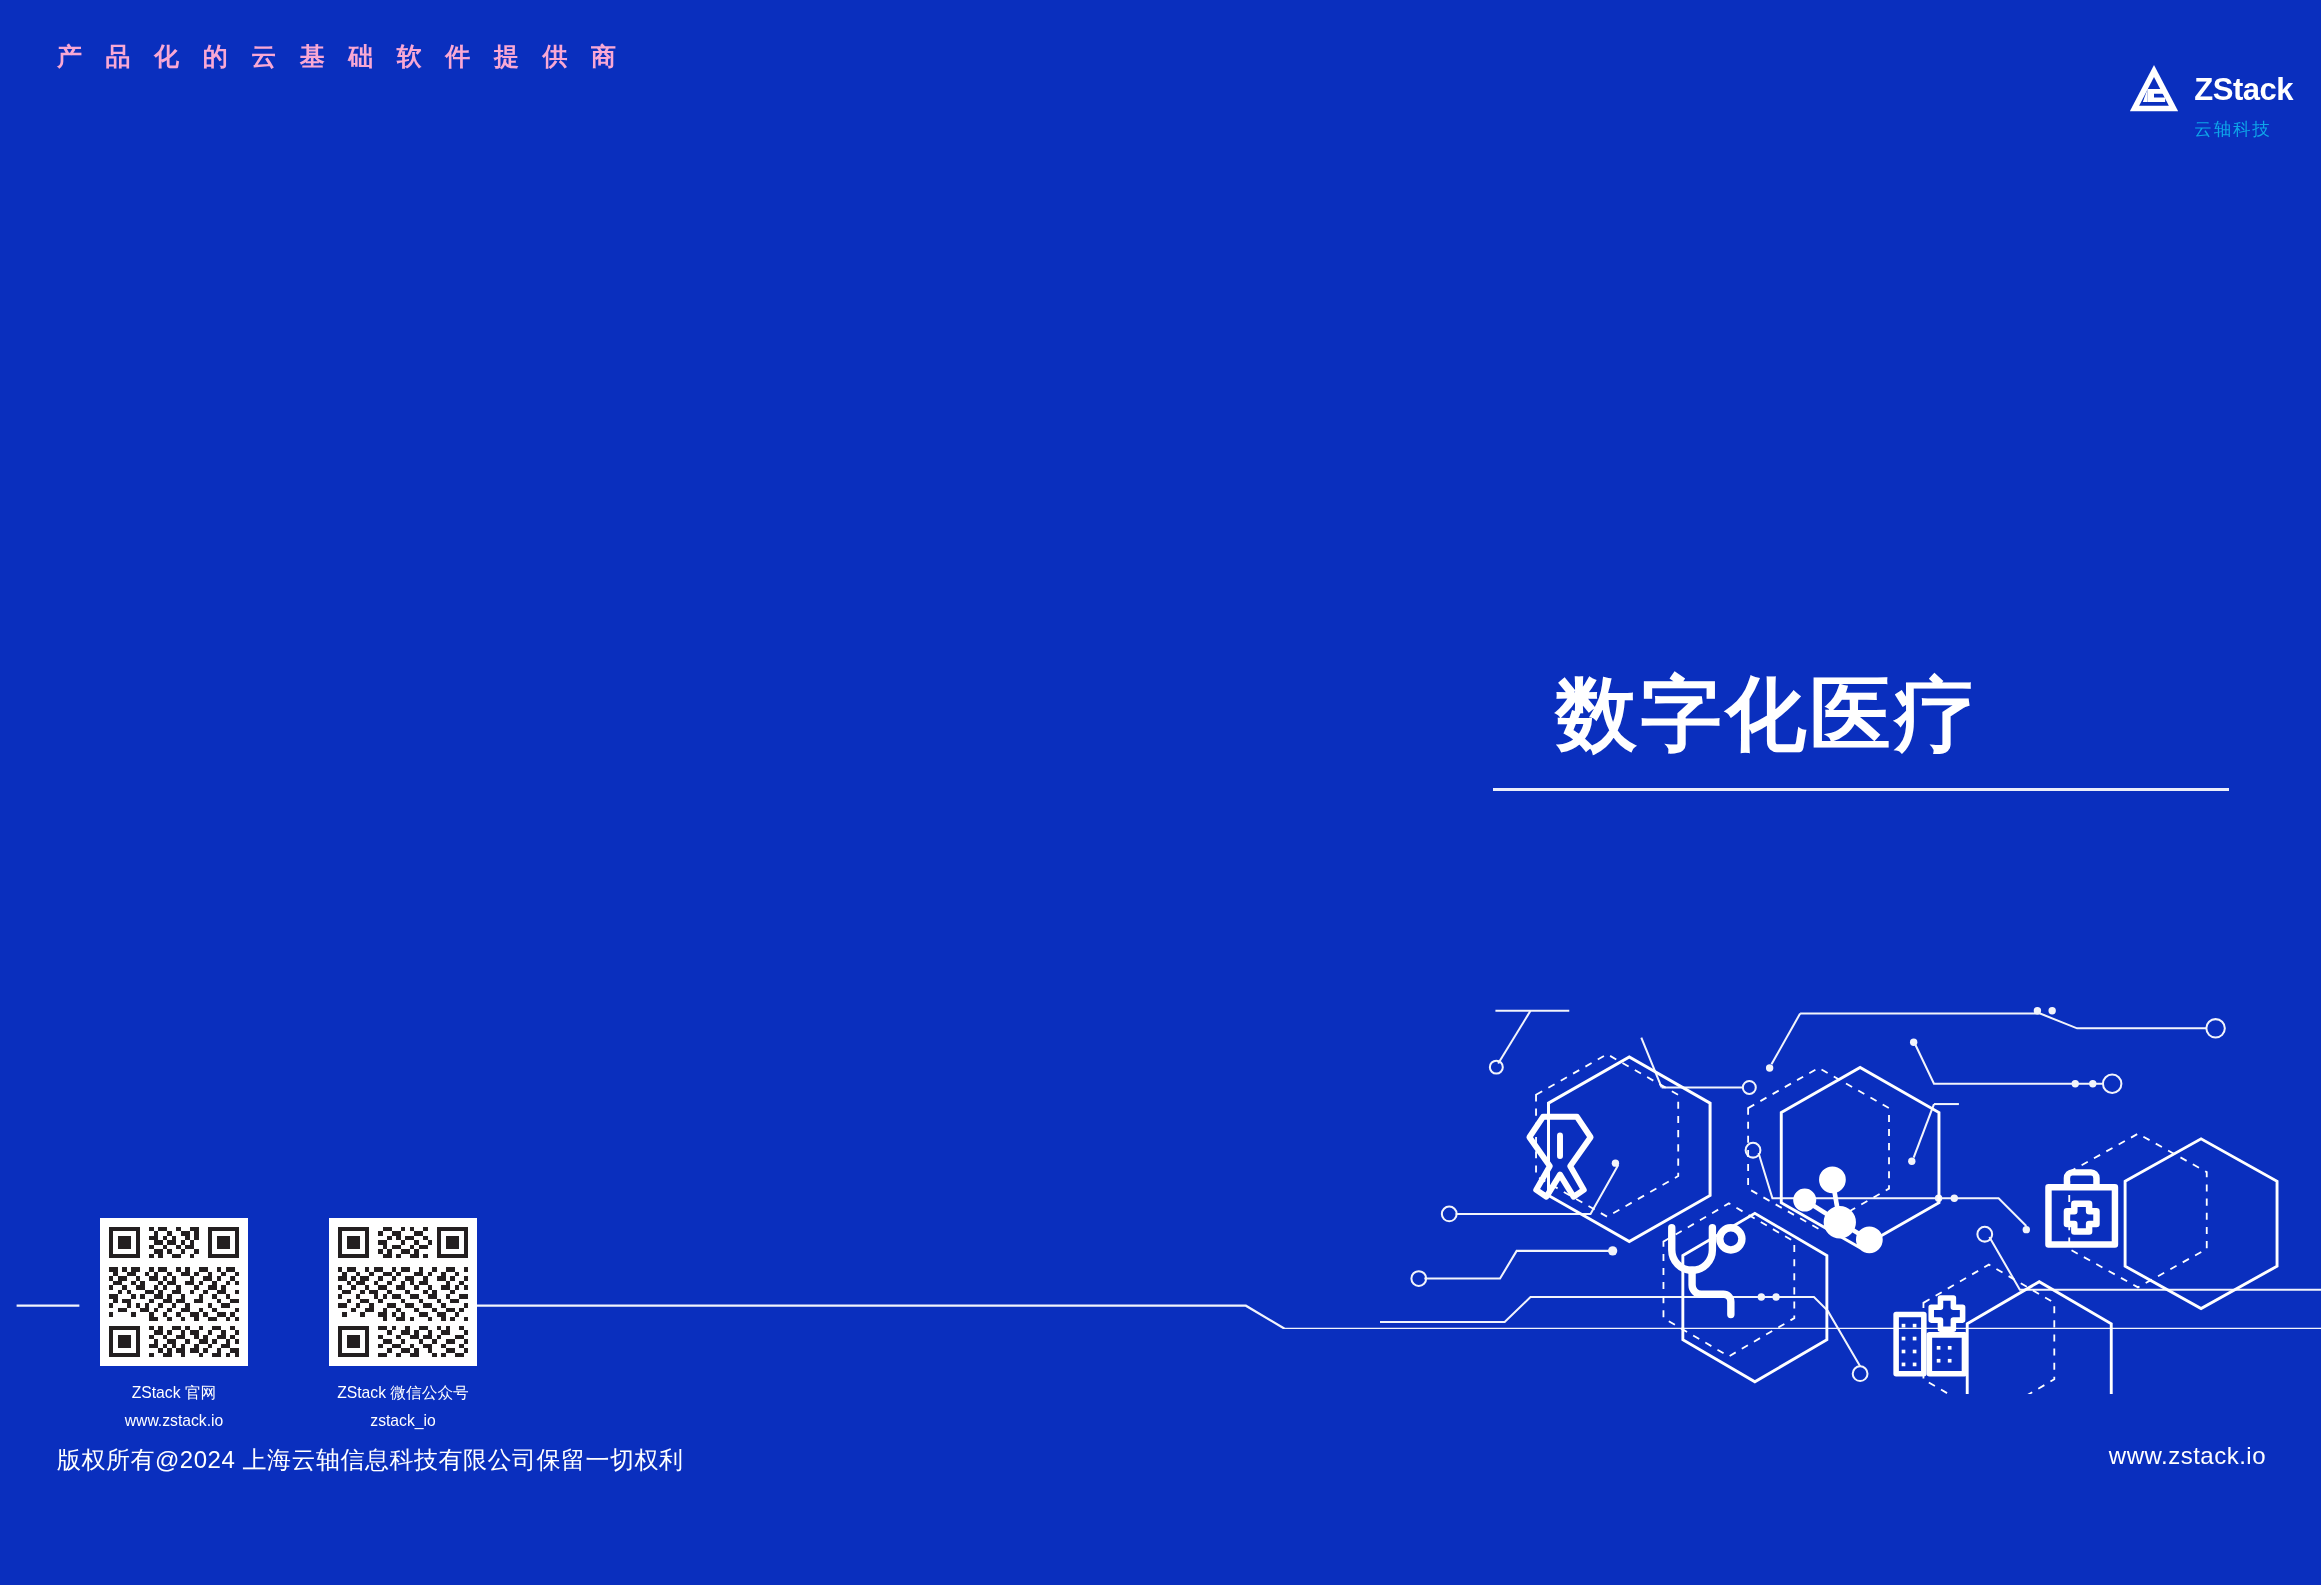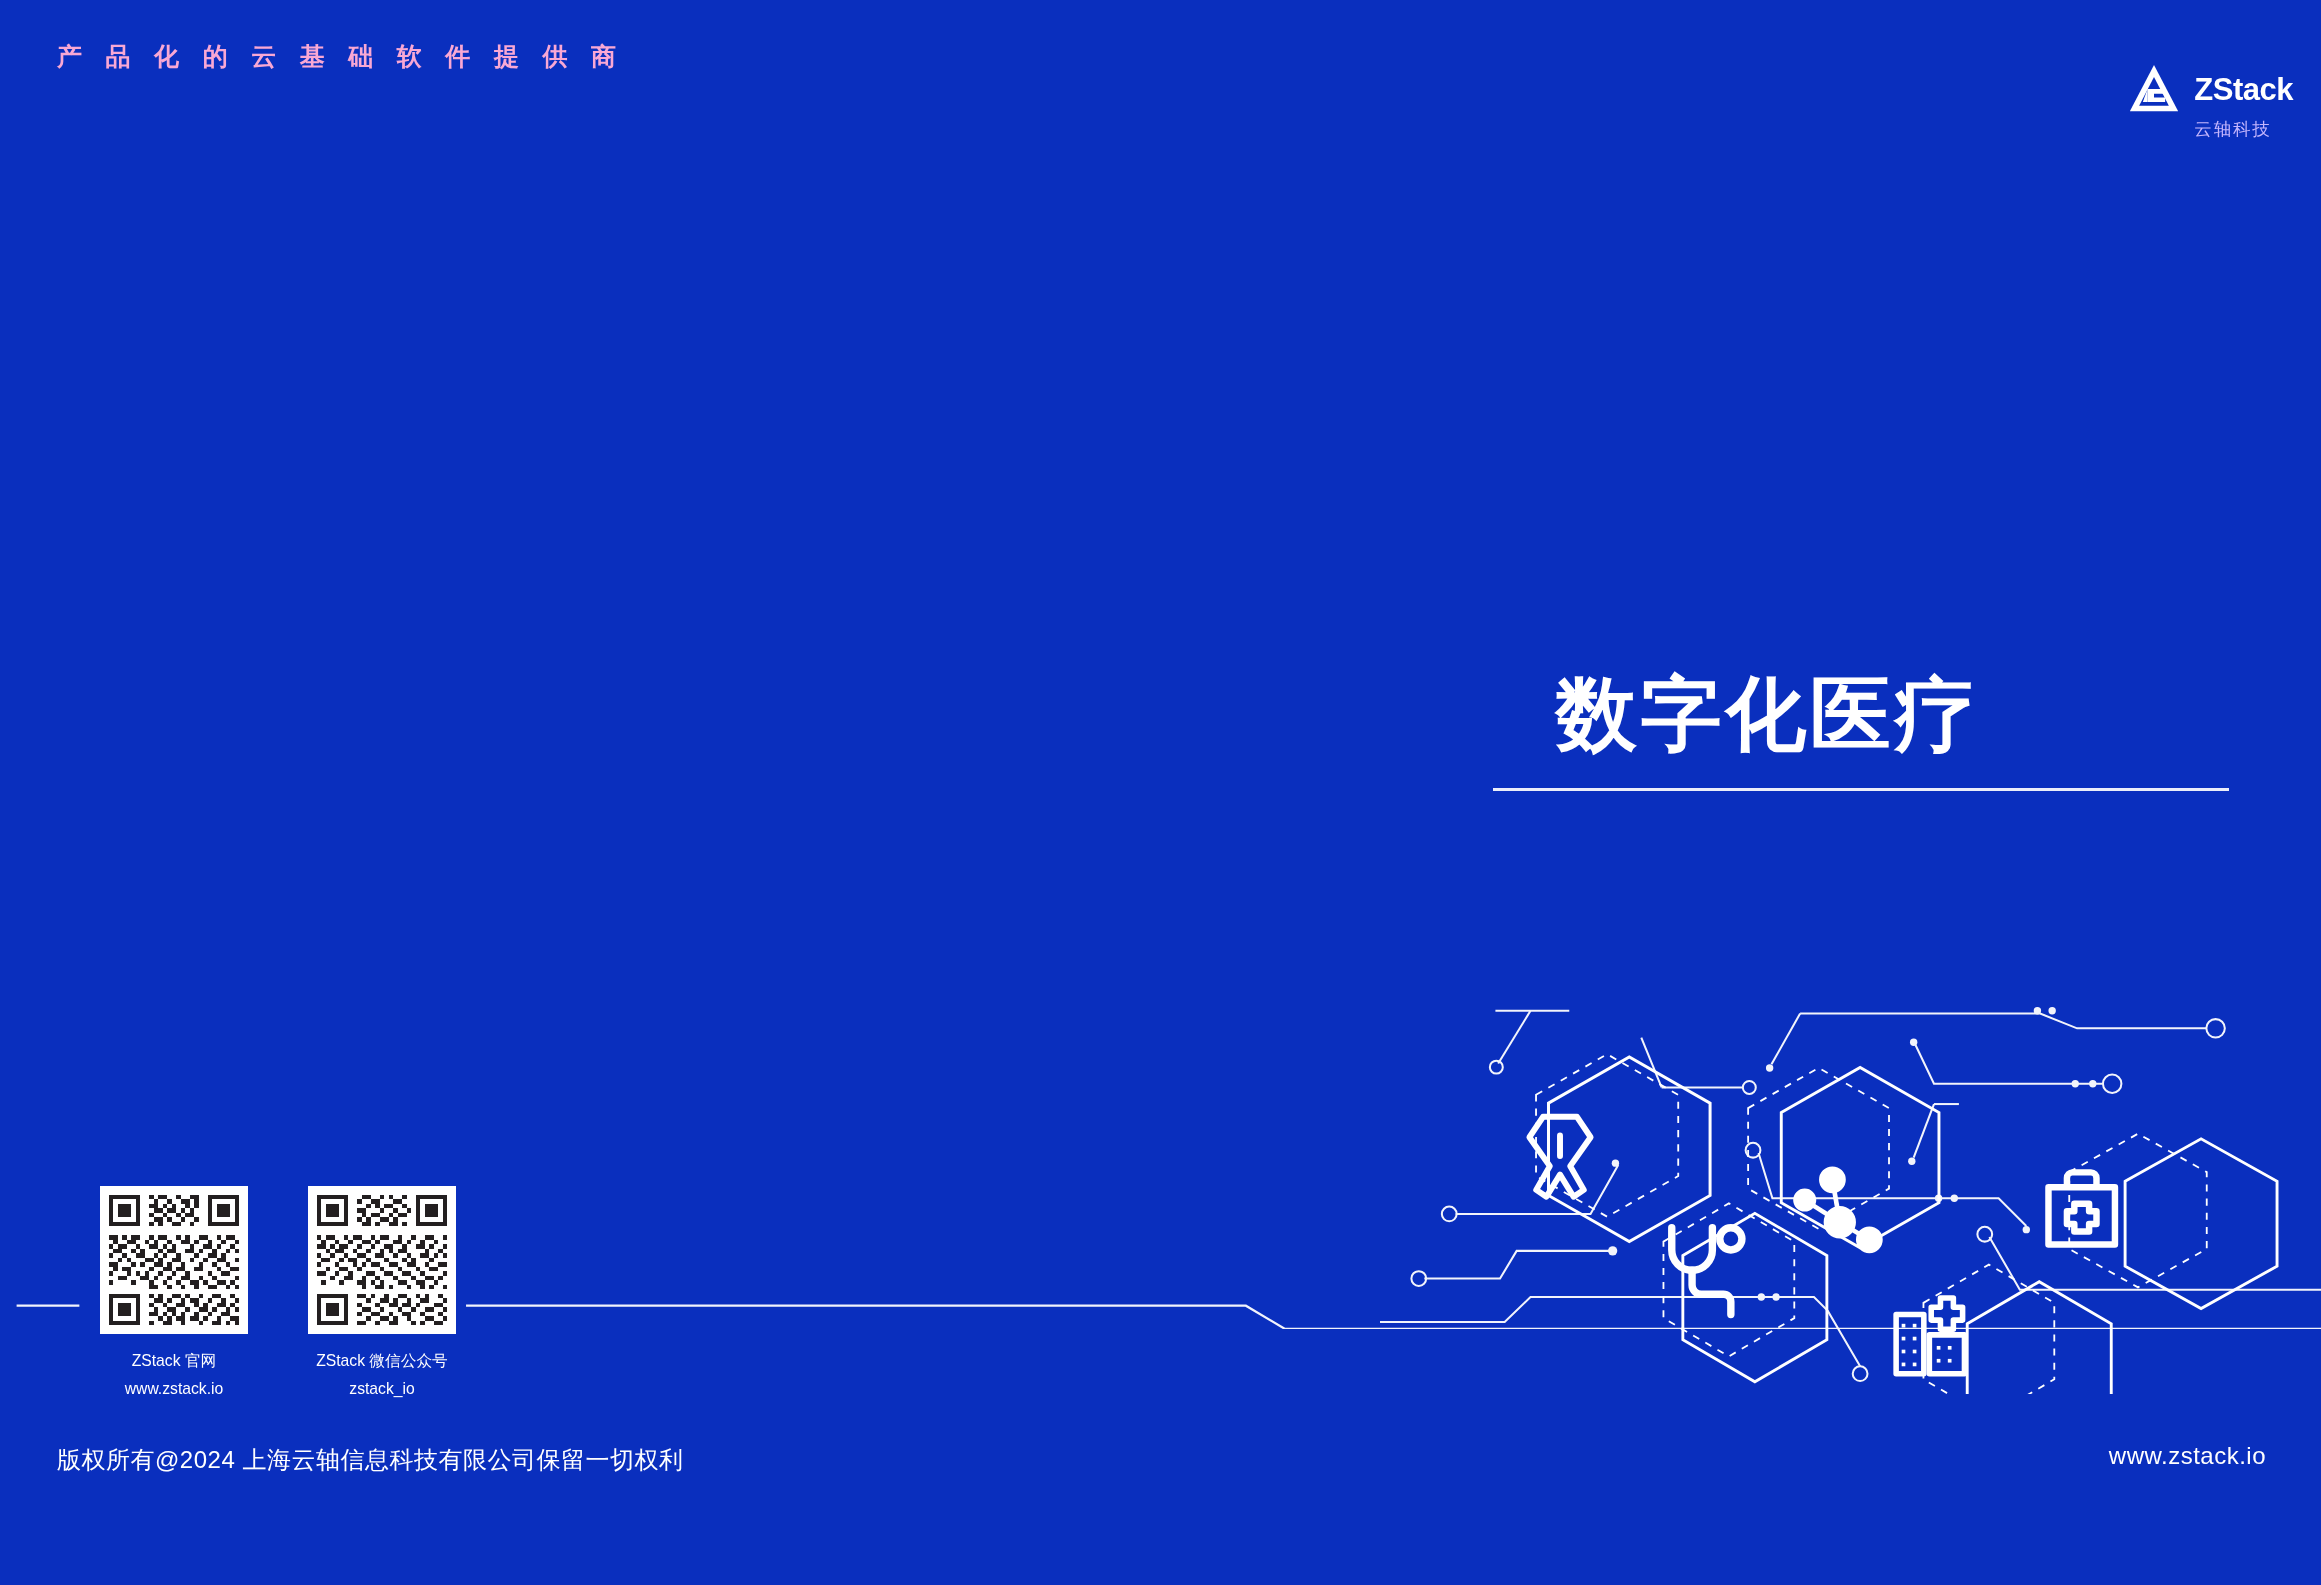--- a/index.html
+++ b/index.html
@@ -30,21 +30,21 @@
     position:absolute;right:28px;top:42px;
     display:flex;align-items:center;gap:14.8px;
   }
   .brand-mark{width:52px;height:54px;display:block;}
   .brand-text{display:flex;flex-direction:column;justify-content:center;gap:16px;margin-top:32px;}
   .brand-name{
     font-size:31px;font-weight:700;color:#fff;line-height:1;
     letter-spacing:-0.5px;
   }
   .brand-cn{
-    font-size:17.5px;font-weight:500;color:#c4b5fd;line-height:1;
+    font-size:17.5px;font-weight:500;color:#0ea5e9;line-height:1;
     letter-spacing:1.8px;
   }
 
   
   .title-block{
     position:absolute;right:92px;top:674px;
     text-align:center;width:923px;
   }
   .title-main{
     font-size:81px;font-weight:700;color:#ffffff;
@@ -64,22 +64,22 @@
   
   .art{
     position:absolute;left:1380px;top:960px;
     width:951px;height:434px;
     pointer-events:none;
   }
   .art svg{display:block;}
 
   
   .qr-row{
-    position:absolute;left:100px;top:1186px;
-    display:flex;gap:60px;
+    position:absolute;left:100px;top:1218px;
+    display:flex;gap:81px;
   }
   .qr-item{width:148px;display:flex;flex-direction:column;align-items:center;}
   .qr-img{width:148px;height:148px;background:#fff;padding:0;display:block;}
   .qr-title{
     margin-top:14.8px;font-size:15.7px;color:#ffffff;white-space:nowrap;line-height:1.5;
   }
   .qr-sub{
     margin-top:5.5px;font-size:15.7px;color:#ffffff;white-space:nowrap;line-height:1.4;
   }
 

